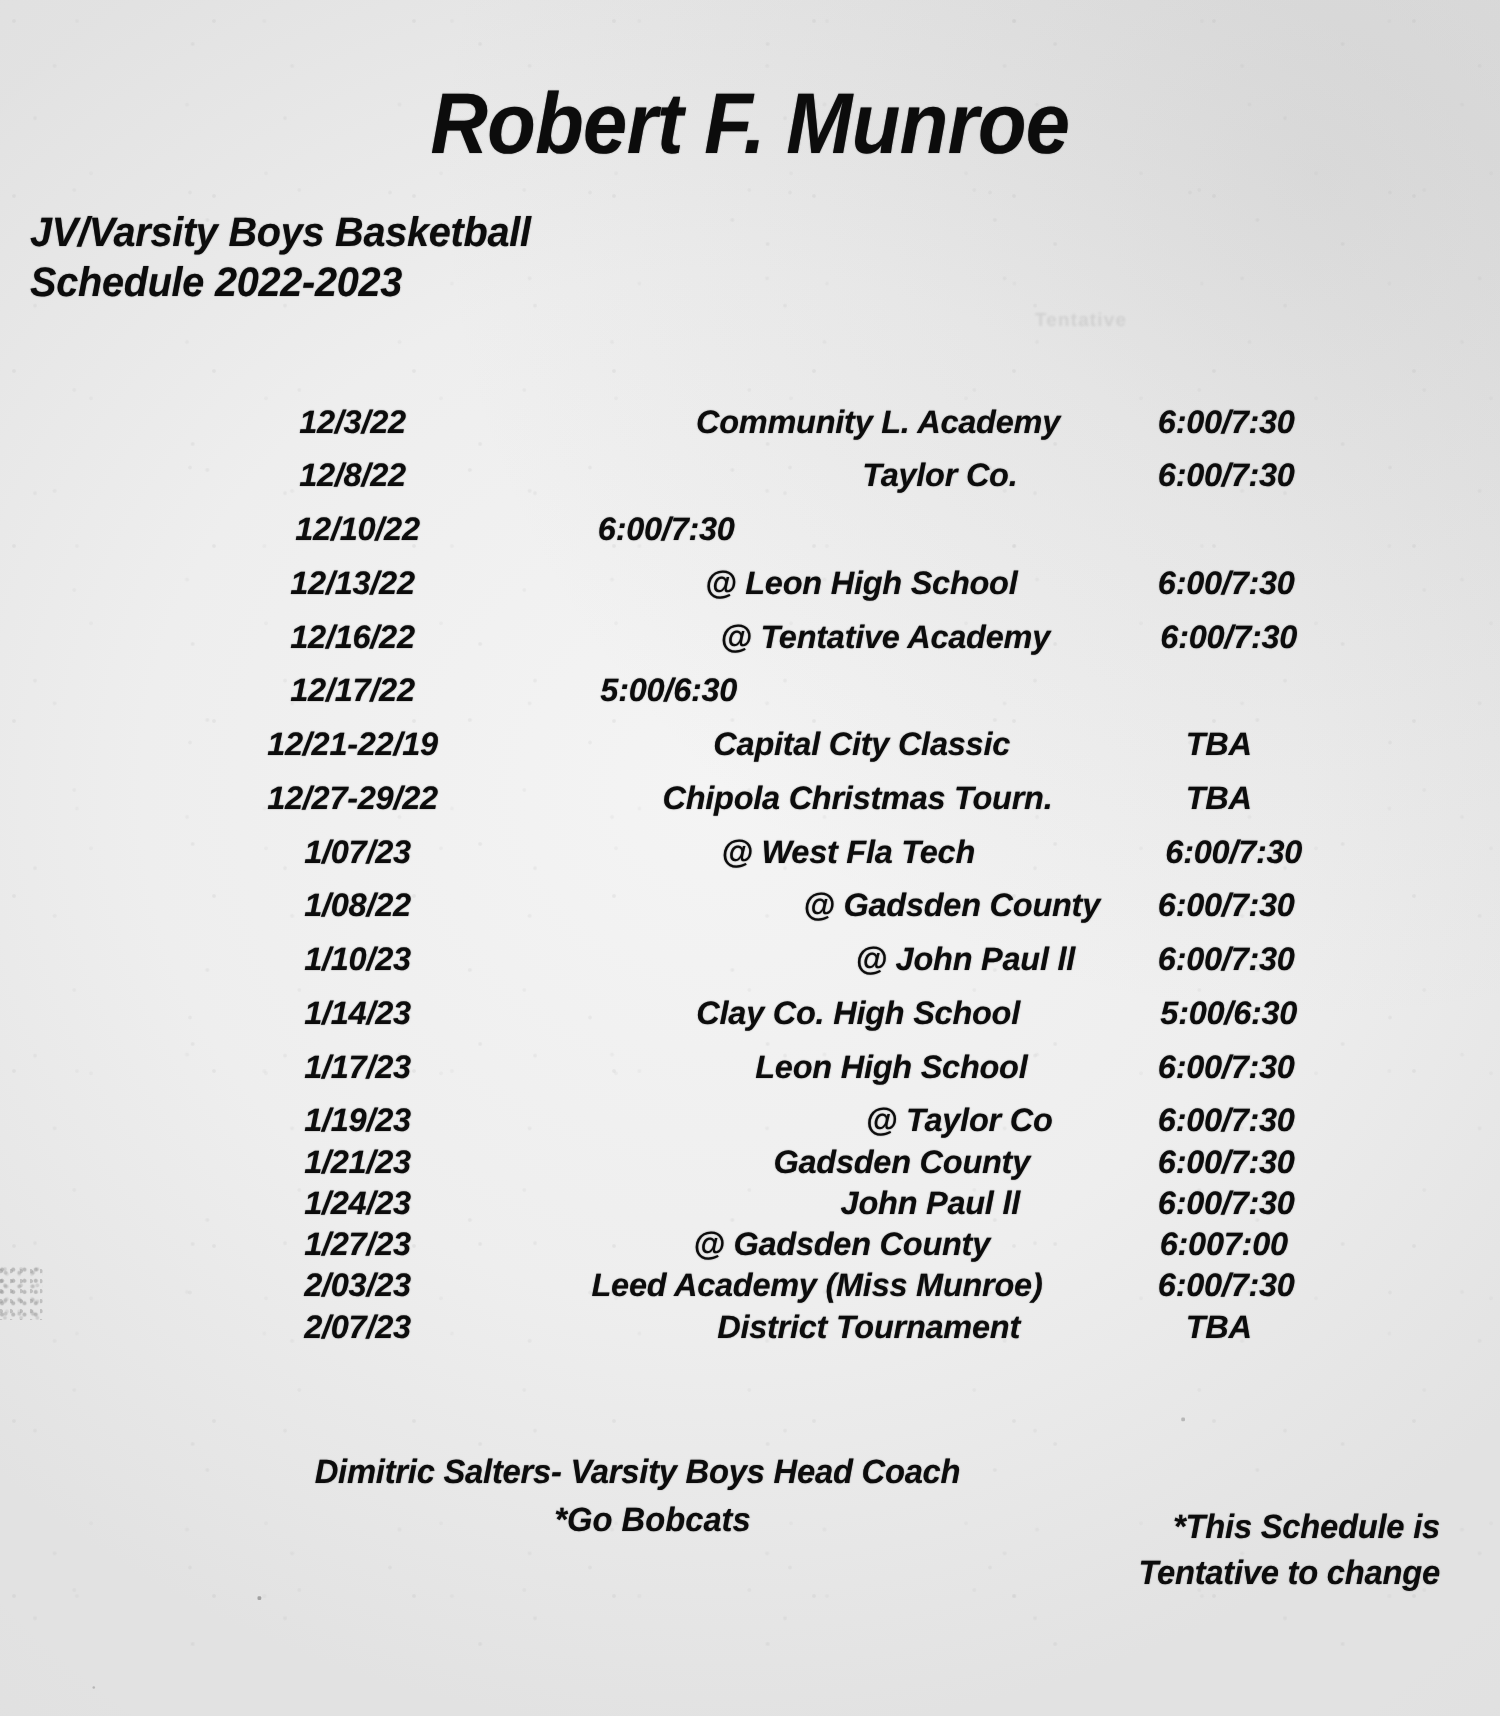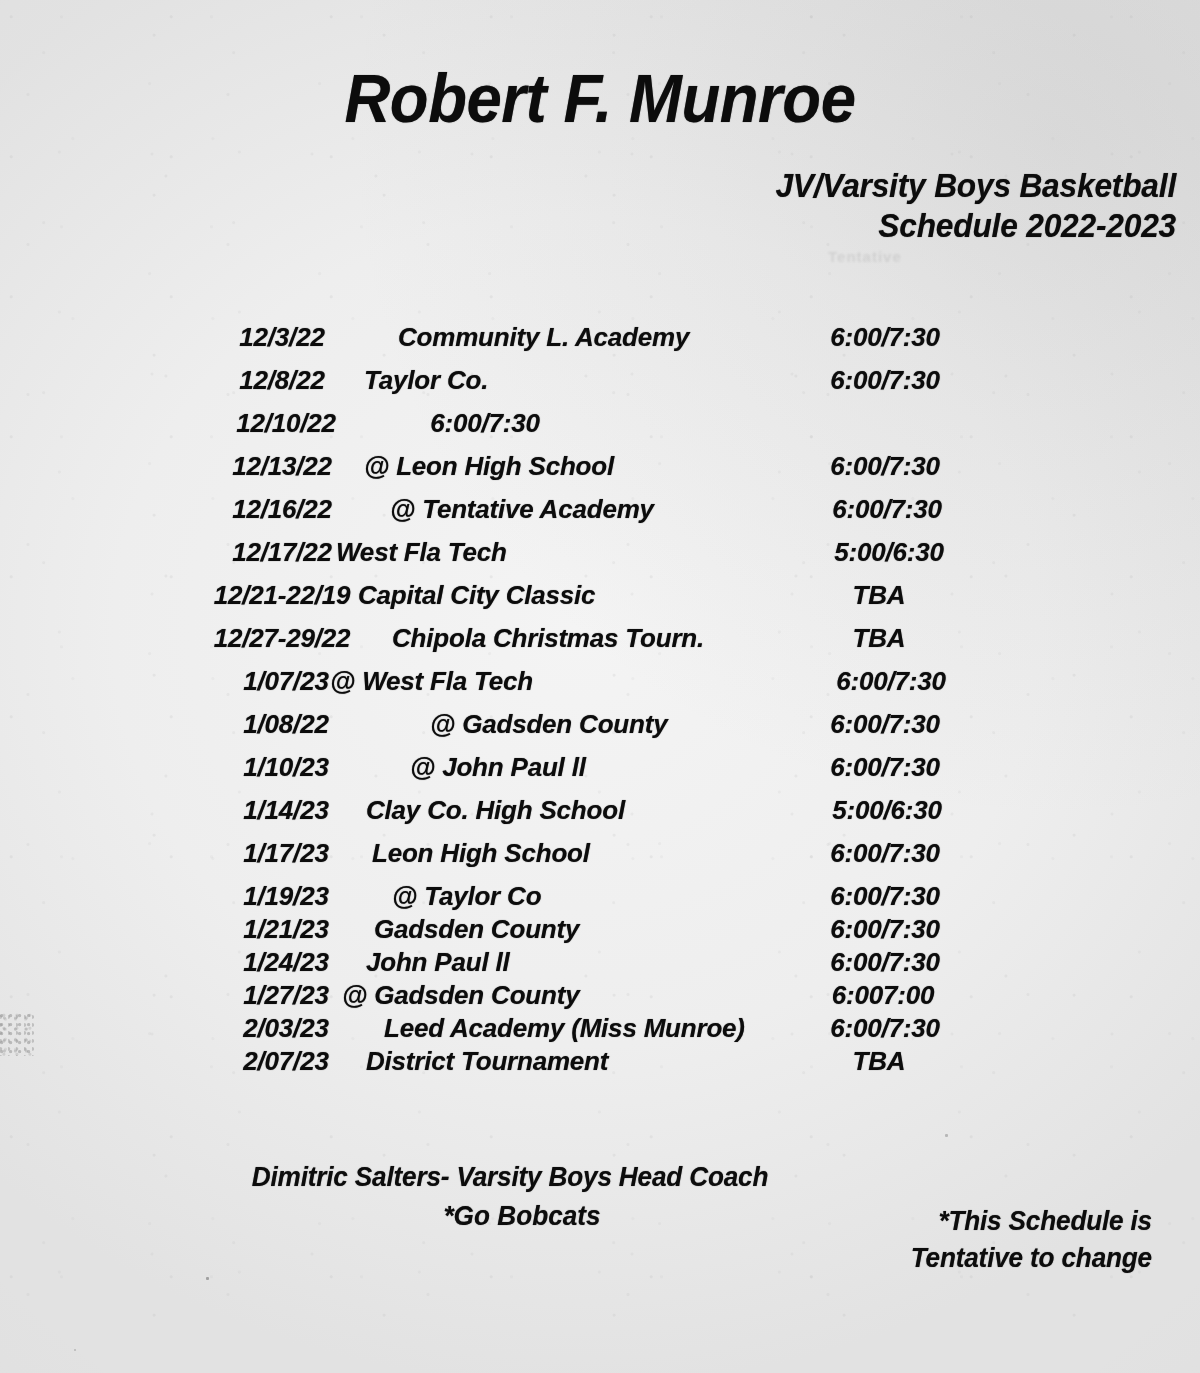--- a/index.html
+++ b/index.html
@@ -123,21 +123,21 @@
     line-height: 1;
     font-weight: bold;
     letter-spacing: -0.5px;
     transform: scaleX(0.92);
   }
 
   #subtitle-block {
     position: absolute;
     left: 0; right: 0;
     top: 166px;
-    text-align: right;
+    text-align: left;
     font-size: 33px;
     line-height: 40px;
     font-weight: bold;
     letter-spacing: -0.2px;
   }
   #subtitle-block .sub-line { display: block; transform: scaleX(0.96); }
 
   
   #schedule {
     position: absolute;
@@ -146,30 +146,31 @@
     width: 800px;
   }
   .row {
     display: flex;
     align-items: baseline;
     height: 43px;
     font-size: 26px;
     font-weight: bold;
     letter-spacing: -0.2px;
     white-space: nowrap;
+    gap: 48px;
   }
   .row.tight { height: 33px; }
 
   .cell-date {
     flex: 0 0 212px;
     text-align: center;
   }
   .cell-opponent {
     flex: 0 0 402px;
-    text-align: left;
+    text-align: right;
   }
   .cell-time {
     flex: 0 0 186px;
     text-align: center;
   }
   
   .cell-opponent > span,
   .cell-time > span,
   .cell-date > span { display: inline-block; }
 
@@ -248,21 +249,20 @@
           <div class="cell-opponent"><span style="transform: translateX(-24px);">@ Leon High School</span></div>
           <div class="cell-time"><span style="transform: translateX(2px);">6:00/7:30</span></div>
         </div>
         <div class="row">
           <div class="cell-date"><span>12/16/22</span></div>
           <div class="cell-opponent"><span style="transform: translateX(2px);">@ Tentative Academy</span></div>
           <div class="cell-time"><span style="transform: translateX(4px);">6:00/7:30</span></div>
         </div>
         <div class="row">
           <div class="cell-date"><span>12/17/22</span></div>
-          <div class="cell-opponent"><span style="transform: translateX(-52px);">West Fla Tech</span></div>
           <div class="cell-time"><span style="transform: translateX(6px);">5:00/6:30</span></div>
         </div>
         <div class="row">
           <div class="cell-date"><span>12/21-22/19</span></div>
           <div class="cell-opponent"><span style="transform: translateX(-30px);">Capital City Classic</span></div>
           <div class="cell-time"><span style="transform: translateX(-4px);">TBA</span></div>
         </div>
         <div class="row">
           <div class="cell-date"><span>12/27-29/22</span></div>
           <div class="cell-opponent"><span style="transform: translateX(4px);">Chipola Christmas Tourn.</span></div>

